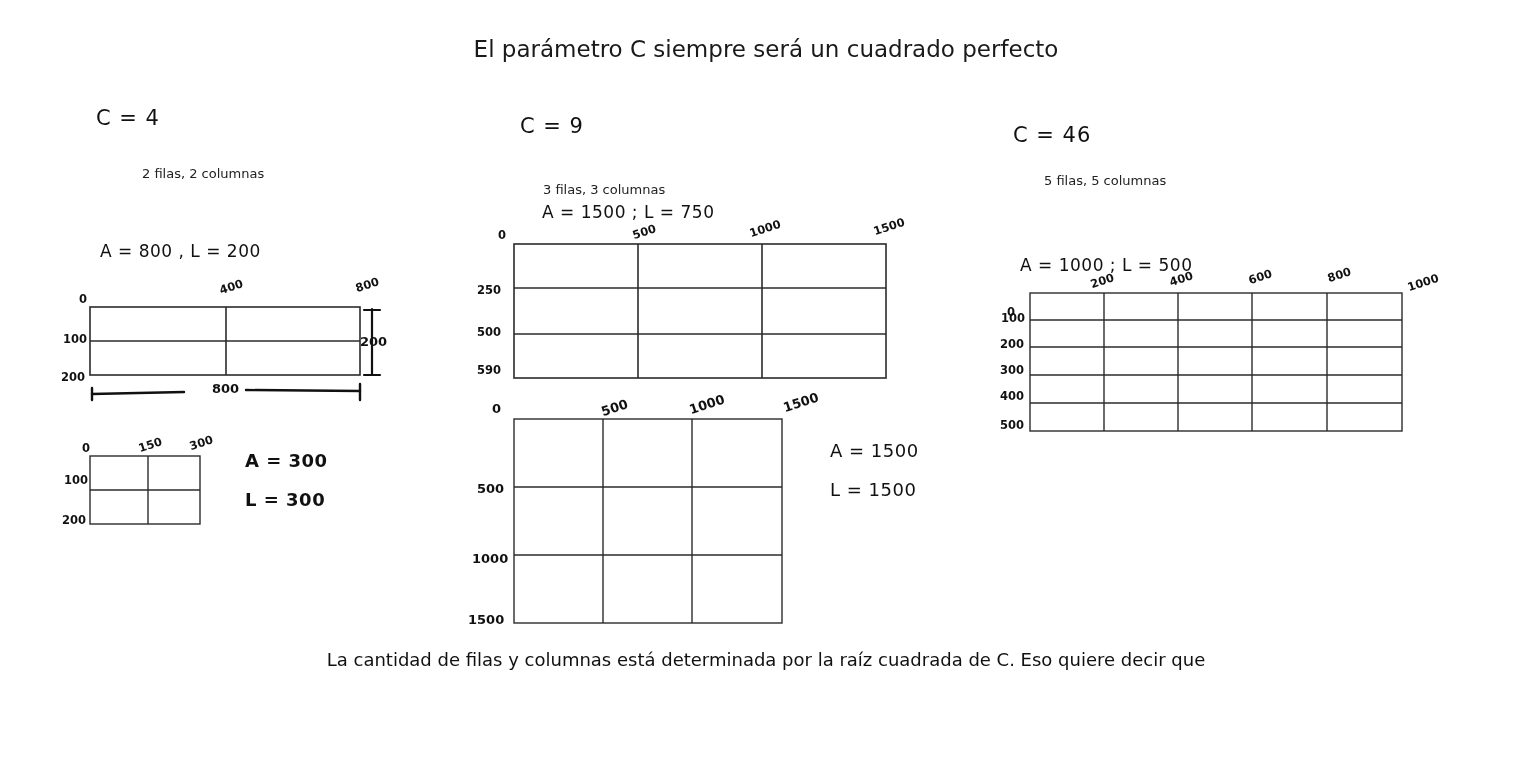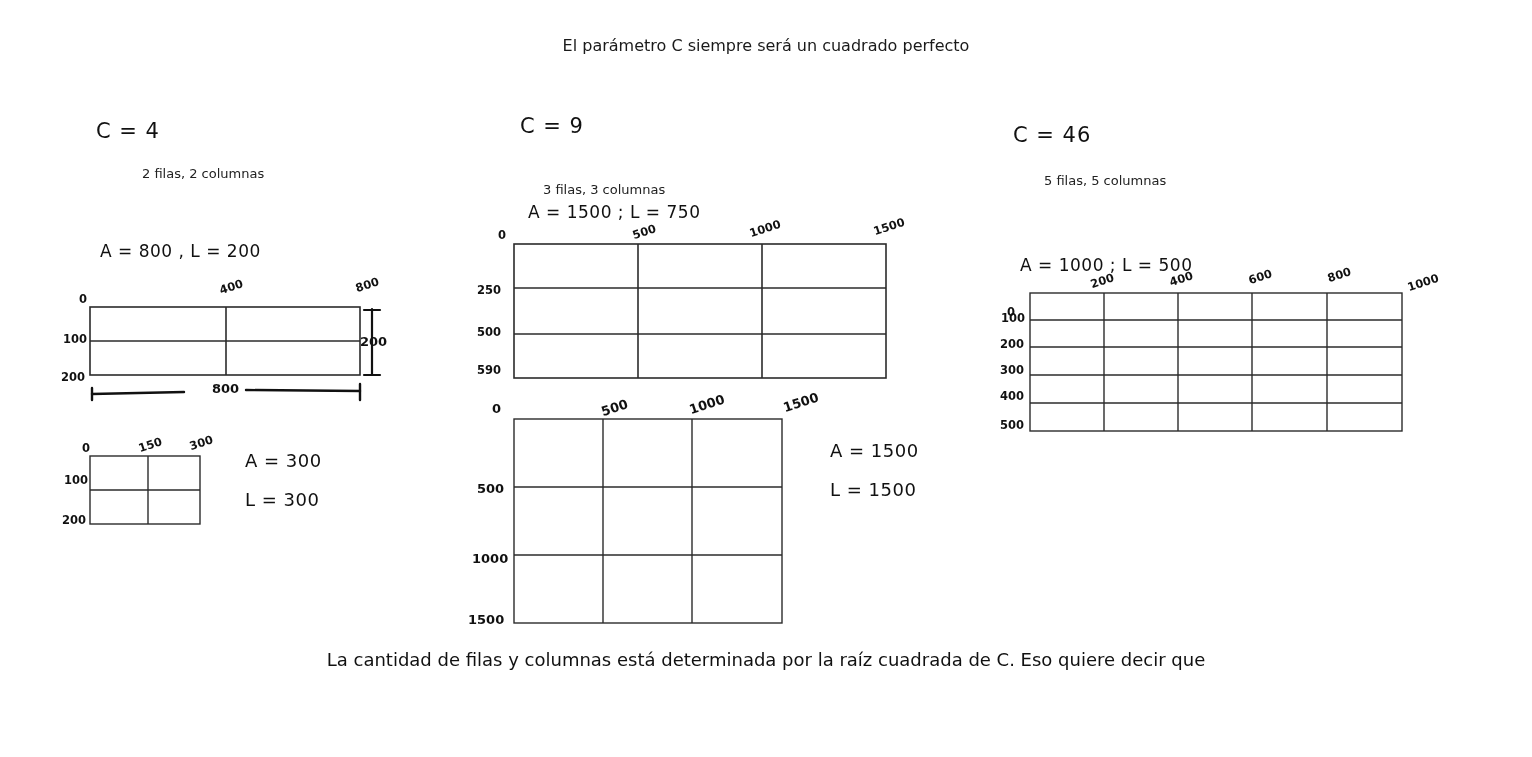--- a/index.html
+++ b/index.html
@@ -12,21 +12,21 @@
     height: 757px;
     position: relative;
     font-family: "DejaVu Sans", sans-serif;
     color: #111111;
     overflow: hidden;
   }
   .abs { position: absolute; }
   .title {
     left: 0; top: 36px; width: 1532px;
     text-align: center;
-    font-size: 16px;
+    font-size: 23px;
     font-family: "DejaVu Sans", sans-serif;
     color: #1a1a1a;
   }
   .case-label {
     font-size: 21px;
     letter-spacing: 1px;
     color: #111;
   }
   .case-sub {
     font-size: 13px;
@@ -57,21 +57,21 @@
     color: #111;
   }
   .side-note { font-size: 18px; color: #111; letter-spacing: 0.5px; }
   .note-line { margin-bottom: 18px; }
 </style>
 </head>
 <body>
 
 <div class="abs title">El parámetro C siempre será un cuadrado perfecto</div>
 
-<div class="abs case-label" style="left:96px; top:119px;">C = 4</div>
+<div class="abs case-label" style="left:96px; top:106px;">C = 4</div>
 <div class="abs case-sub" style="left:142px; top:166px;">2 filas, 2 columnas</div>
 
 <div class="abs dim-label" style="left:100px; top:241px;">A = 800 ,  L = 200</div>
 
 <div class="abs tick" style="left:79px; top:292px;">0</div>
 <div class="abs tick rot" style="left:222px; top:283px;">400</div>
 <div class="abs tick rot" style="left:358px; top:281px;">800</div>
 
 <div class="abs tick" style="left:63px; top:332px;">100</div>
 <div class="abs tick" style="left:61px; top:370px;">200</div>
@@ -107,29 +107,29 @@
 <div class="abs tick" style="left:62px; top:513px;">200</div>
 
 <svg class="abs grid-svg" style="left:60px; top:445px;" width="200" height="90">
   <g stroke="#2b2b2b" stroke-width="1.4" fill="none">
     <rect x="30" y="11" width="110" height="68"></rect>
     <line x1="30" y1="45" x2="140" y2="45"></line>
     <line x1="88" y1="11" x2="88" y2="79"></line>
   </g>
 </svg>
 
-<div class="abs side-note" style="left:245px; top:450px;">
+<div class="abs side-note" style="left:245px; top:450px;font-weight:bold;">
   <div class="note-line">A = 300</div>
   <div>L = 300</div>
 </div>
 
 <div class="abs case-label" style="left:520px; top:114px;">C = 9</div>
 <div class="abs case-sub" style="left:543px; top:182px;">3 filas, 3 columnas</div>
 
-<div class="abs dim-label" style="left:528px; top:202px;">A = 1500 ;  L = 750</div>
+<div class="abs dim-label" style="left:542px; top:202px;">A = 1500 ;  L = 750</div>
 
 <div class="abs tick" style="left:498px; top:228px;">0</div>
 <div class="abs tick rot" style="left:635px; top:228px;">500</div>
 <div class="abs tick rot" style="left:752px; top:226px;">1000</div>
 <div class="abs tick rot" style="left:876px; top:224px;">1500</div>
 <div class="abs tick" style="left:477px; top:283px;">250</div>
 <div class="abs tick" style="left:477px; top:325px;">500</div>
 <div class="abs tick" style="left:477px; top:363px;">590</div>
 
 <svg class="abs grid-svg" style="left:470px; top:230px;" width="460" height="160">

